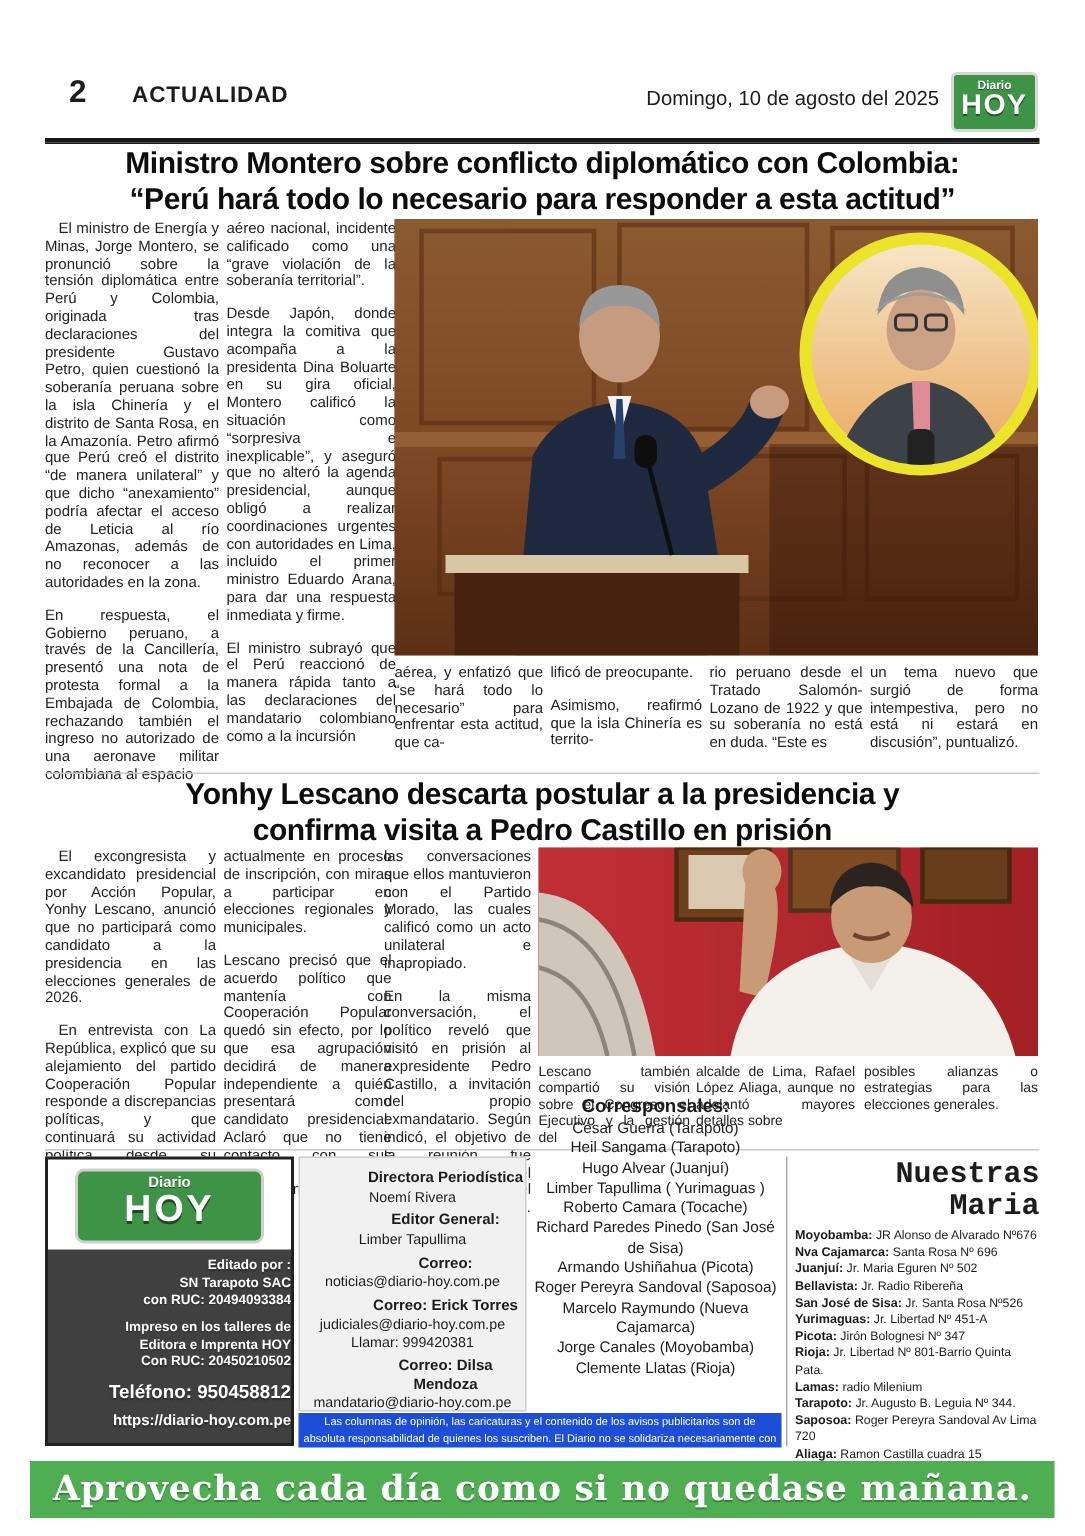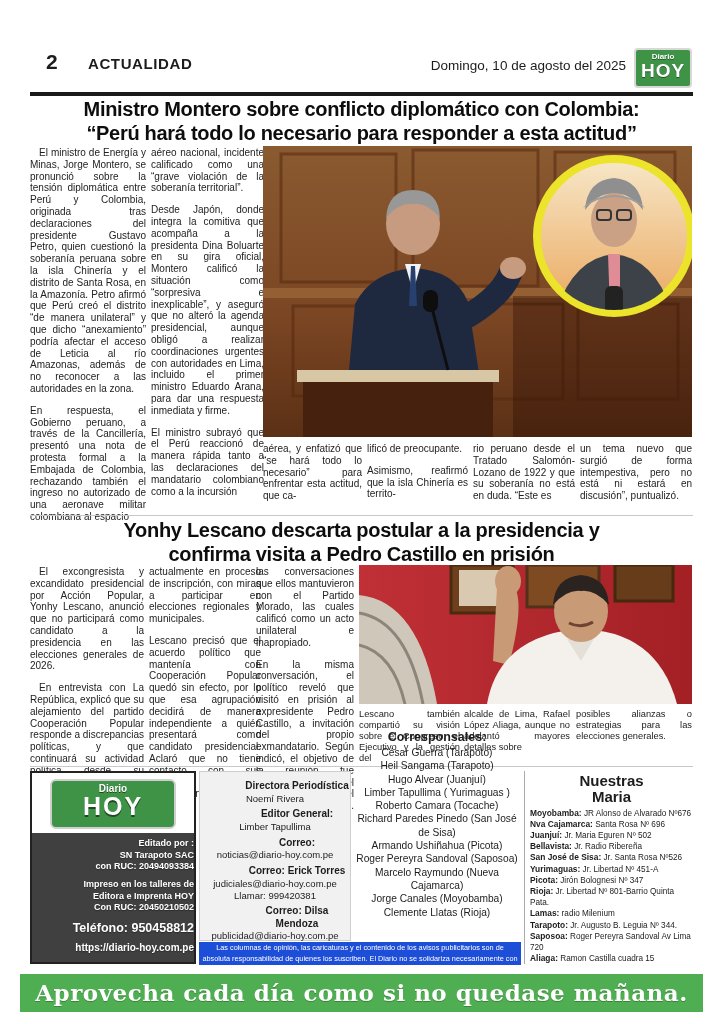--- a/index.html
+++ b/index.html
@@ -68,21 +68,21 @@
   .staff { position:absolute; left:199px; top:771px; width:152px; height:170px; background:#f1f1f1;
            border:1px solid #cfcfcf; text-align:center; font-size:9.5px; line-height:1.25; padding-top:4px; }
   .staff .h { font-weight:bold; font-size:10px; margin-top:4px;padding-left:44px; }
   .staff .v { font-size:9.5px; }
 
   .corr { position:absolute; left:354px; top:730px; width:166px; height:170px; text-align:center; }
   .corr .h { font-weight:bold; font-size:12.5px; margin-bottom:2px; }
   .corr .item { font-size:10.2px; line-height:13.3px; }
 
   .sedes { position:absolute; left:524px; top:771px; width:169px; height:193px; border-left:1px solid #aaa; padding:2px 0 0 5px; }
-  .sedes .h { text-align:center; font-weight:bold; font-size:15px; line-height:1.05; margin-bottom:3px; }
+  .sedes .h { text-align:right; font-weight:bold; font-size:20px; line-height:1.05; margin-bottom:3px;font-family:Liberation Mono, monospace; }
   .sedes .item { font-size:8.2px; line-height:11.2px; }
   .sedes .item b { font-size:8.4px; }
 
   .disclaimer { position:absolute; left:199px; top:942px; width:322px; height:23px; background:#1d4ed8;
                 color:#fff; font-size:7.3px; line-height:1.5; text-align:center; padding:1px 3px; }
 
   .banner { position:absolute; left:20px; top:974px; width:683px; height:38px; background:#4fae52;
             color:#fff; text-align:center; font-family:"DejaVu Serif", serif; font-weight:bold;
             font-size:23px; line-height:38px; letter-spacing:.5px; text-shadow:0 1px 0 rgba(0,0,0,.25); }
 </style>
@@ -278,21 +278,21 @@
     <div class="h">Directora Periodística</div>
     <div class="v">Noemí Rivera</div>
     <div class="h">Editor General:</div>
     <div class="v">Limber Tapullima</div>
     <div class="h">Correo:</div>
     <div class="v">noticias@diario-hoy.com.pe</div>
     <div class="h">Correo: Erick Torres</div>
     <div class="v">judiciales@diario-hoy.com.pe</div>
     <div class="v">Llamar: 999420381</div>
     <div class="h">Correo: Dilsa Mendoza</div>
-    <div class="v">publicidad@diario-hoy.com.pe</div>
+    <div class="v">mandatario@diario-hoy.com.pe</div>
     <div class="v">Llamar: 999420398</div>
   </div>
 
   <div class="corr">
     <div class="h">Corresponsales:</div>
     <div class="item">César Guerra (Tarapoto)</div>
     <div class="item">Heil Sangama (Tarapoto)</div>
     <div class="item">Hugo Alvear (Juanjuí)</div>
     <div class="item">Limber Tapullima ( Yurimaguas )</div>
     <div class="item">Roberto Camara (Tocache)</div>

